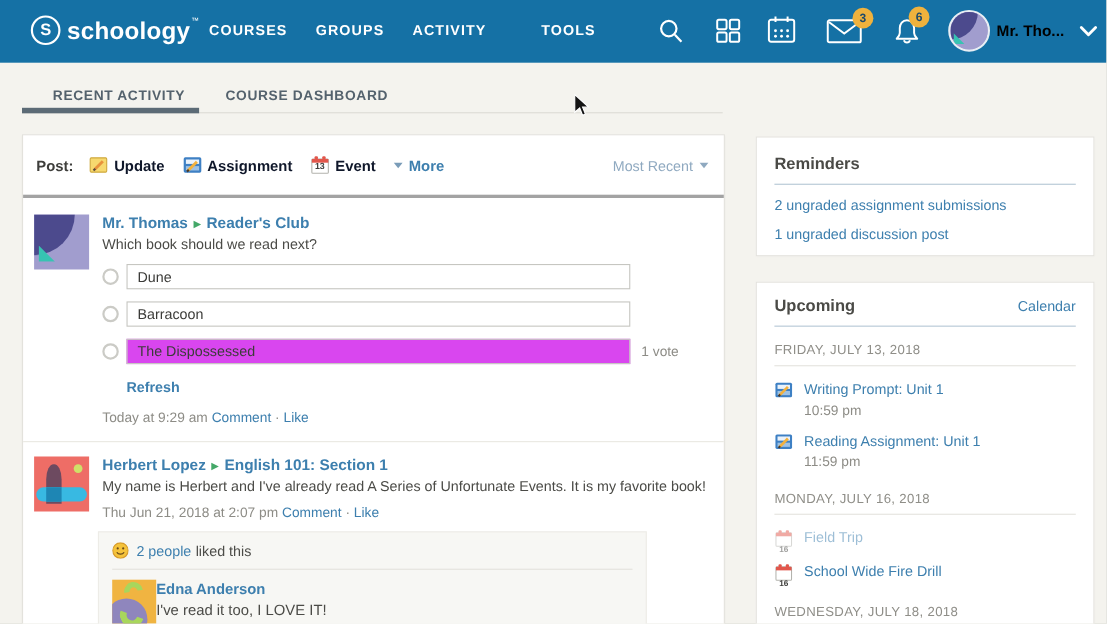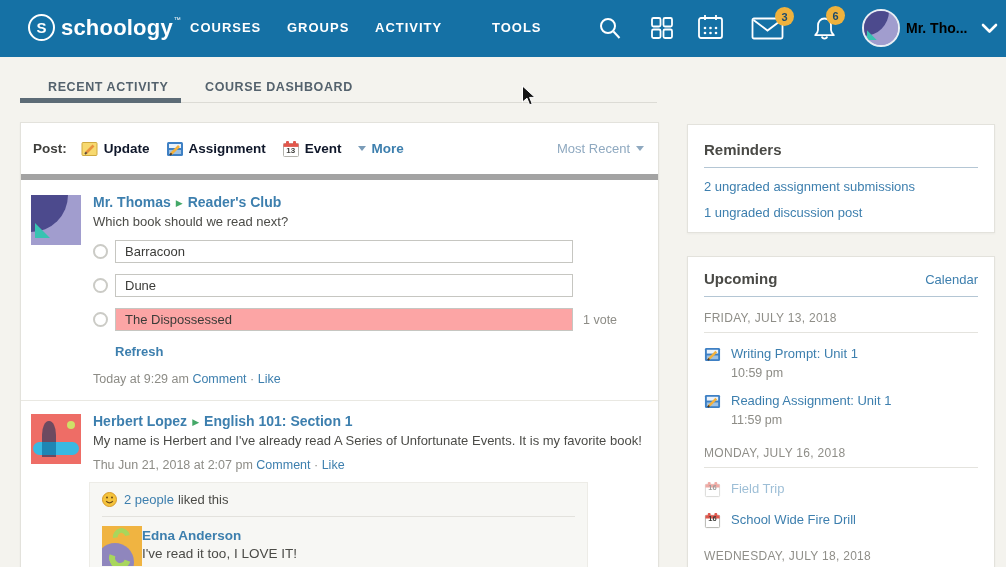--- a/index.html
+++ b/index.html
@@ -49,21 +49,21 @@
   .tab-bar-active { position:absolute; left:20px; top:98px; width:161px; height:5px; background:#5c6b76; }
   .tab-line { position:absolute; left:20px; top:102px; width:637px; height:1px; background:#dcdbd5; }
 
   
   .card { position:absolute; background:#fff; border:1px solid #e3e2dc; box-shadow:0 1px 2px rgba(0,0,0,.04); }
   .main-card { left:20px; top:122px; width:639px; height:470px; }
   .reminders-card { left:687px; top:124px; width:308px; height:109px; }
   .upcoming-card { left:687px; top:256px; width:308px; height:340px; }
 
   
-  .composer { display:flex; align-items:center; height:57px; padding:0 14px 0 12px; border-bottom:6px solid #a3a3a3; }
+  .composer { display:flex; align-items:center; height:57px; padding:0 14px 0 12px; border-bottom:3px solid #a3a3a3; }
   .composer-label { font-size:13.5px; font-weight:bold; color:#3e3e3b; margin-right:14px; }
   .composer-action { display:flex; align-items:center; margin-right:16px; cursor:pointer; }
   .composer-action .lbl { color:#0f172a; font-size:13.5px; font-weight:bold; margin-left:5px; }
   .mini-icon { position:relative; width:18px; height:18px; }
   .mini-icon svg { display:block; }
   .cal-num { position:absolute; left:0; top:6px; width:18px; text-align:center; font-size:8px;
     font-weight:bold; color:#3e3e3b; line-height:10px; }
   .caret-down { width:0; height:0; border-left:4px solid transparent; border-right:4px solid transparent;
     border-top:5px solid #7a9cb8; display:inline-block; }
   .more-btn { display:flex; align-items:center; cursor:pointer; }
@@ -81,21 +81,21 @@
   .post-text { font-size:13px; color:#4b4b47; margin-top:4px; }
   .meta-row { font-size:12.5px; color:#8d8c86; margin-top:12px; }
   .meta-row .link { font-size:12.5px; }
 
   
   .poll-row { display:flex; align-items:center; margin-top:11px; }
   .poll-radio { width:15px; height:15px; border:2px solid #cbcbc6; border-radius:50%; background:#fff;
     margin-right:7px; flex:0 0 auto; cursor:pointer; }
   .poll-box { width:458px; height:23px; border:1px solid #c6c6c1; background:#fff; font-size:13px;
     color:#3b3b38; line-height:21px; padding-left:9px; cursor:pointer; }
-  .poll-box.selected { background:#fca5a5; }
+  .poll-box.selected { background:#d946ef; }
   .poll-votes { font-size:12.5px; color:#8d8c86; margin-left:10px; white-space:nowrap; }
   .refresh-link { display:inline-block; margin:13px 0 0 22px; font-size:13px; font-weight:bold; }
 
   
   .comment-box { margin:10px 0 0 -4px; width:499px; background:#f7f7f4; border:1px solid #edece7;
     padding:9px 12px 20px 12px; }
   .likes-row { display:flex; align-items:center; font-size:13px; color:#4b4b47;
     border-bottom:1px solid #e3e2dd; padding-bottom:9px; }
   .likes-row .link { font-weight:normal; margin:0 4px 0 7px; }
   .comment-item { display:flex; margin-top:9px; }
@@ -107,21 +107,21 @@
   
   .side-pad { padding:16px 16px 0 16px; }
   .side-title-row { display:flex; align-items:baseline; border-bottom:1px solid #b4c6d4; padding-bottom:9px; }
   .side-title { font-size:15px; font-weight:600; color:#4a4a46; }
   .side-title-row .link { margin-left:auto; font-size:13px; }
   .rem-link { display:block; font-size:13px; margin-top:11px; }
   .date-header { font-size:12px; color:#8f8e88; letter-spacing:.3px; border-bottom:1px solid #e4e3de;
     padding-bottom:7px; margin-top:14px; }
   .event-row { display:flex; align-items:flex-start; margin-top:13px; }
   .event-row .mini-icon { width:17px; height:17px; flex:0 0 auto; margin-right:10px; }
-  .event-row .cal-num { width:17px; top:2px; font-size:7.5px; }
+  .event-row .cal-num { width:17px; top:14px; font-size:7.5px; }
   .event-title { font-size:13px; line-height:16px; }
   .event-time { font-size:12.5px; color:#8d8c86; margin:3px 0 0 27px; }
   .faded { opacity:.5; }
 
   .cursor { position:absolute; left:521px; top:85px; z-index:50; pointer-events:none; }
 </style>
 </head>
 <body>
 
 <div class="page">
@@ -263,25 +263,25 @@
         </div>
       </div>
       <div class="post-content">
         <div class="byline">
           <a>Mr. Thomas</a><span class="byline-arrow">▶</span><a>Reader's Club</a>
         </div>
         <div class="post-text">Which book should we read next?</div>
 
         <div class="poll-row">
           <span class="poll-radio"></span>
-          <span class="poll-box">Barracoon</span>
+          <span class="poll-box">Dune</span>
         </div>
         <div class="poll-row">
           <span class="poll-radio"></span>
-          <span class="poll-box">Dune</span>
+          <span class="poll-box">Barracoon</span>
         </div>
         <div class="poll-row">
           <span class="poll-radio"></span>
           <span class="poll-box selected">The Dispossessed</span>
           <span class="poll-votes">1 vote</span>
         </div>
 
         <a class="link refresh-link">Refresh</a>
 
         <div class="meta-row">

